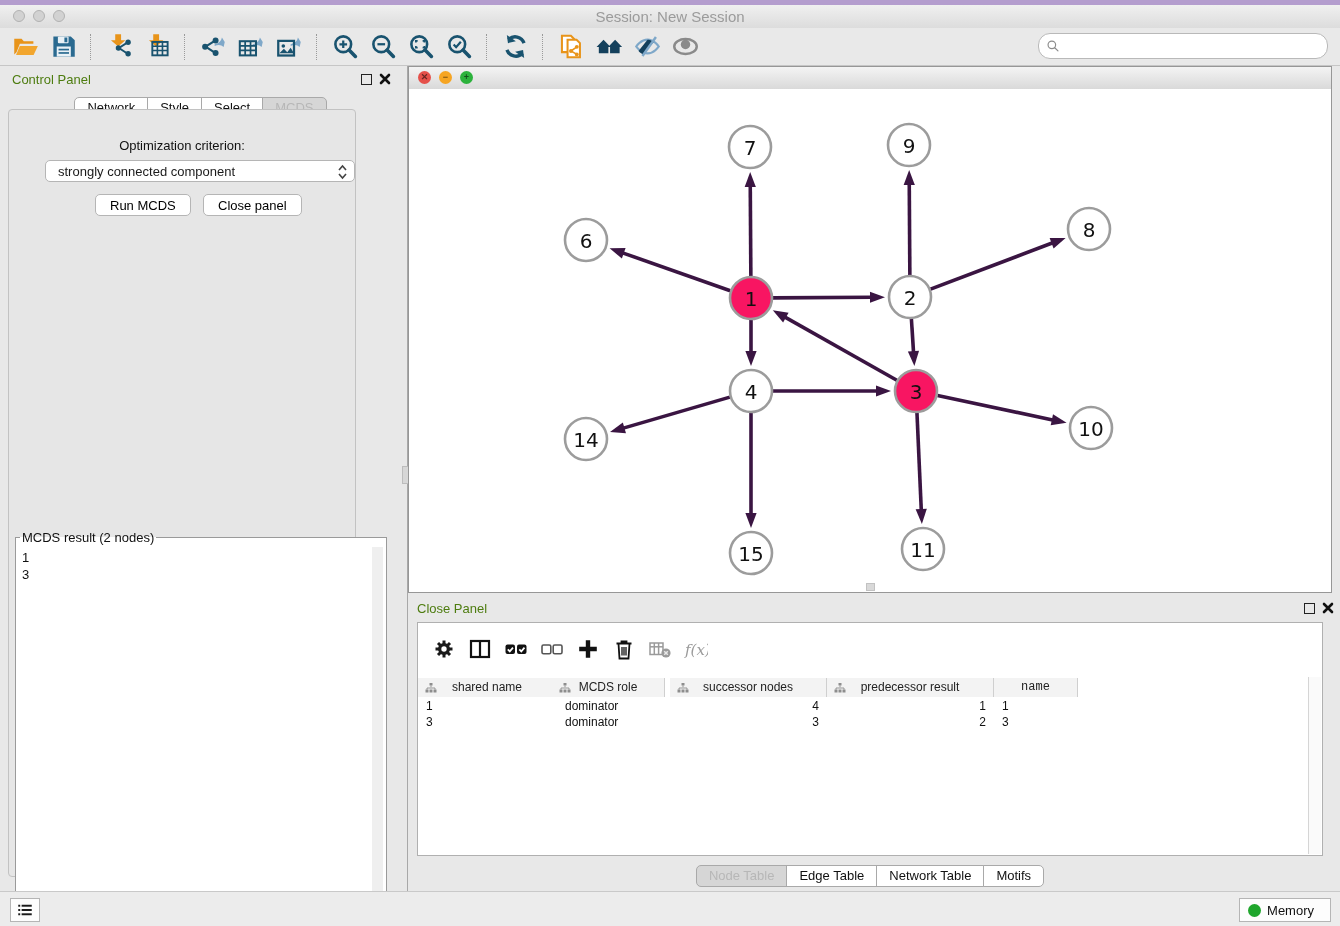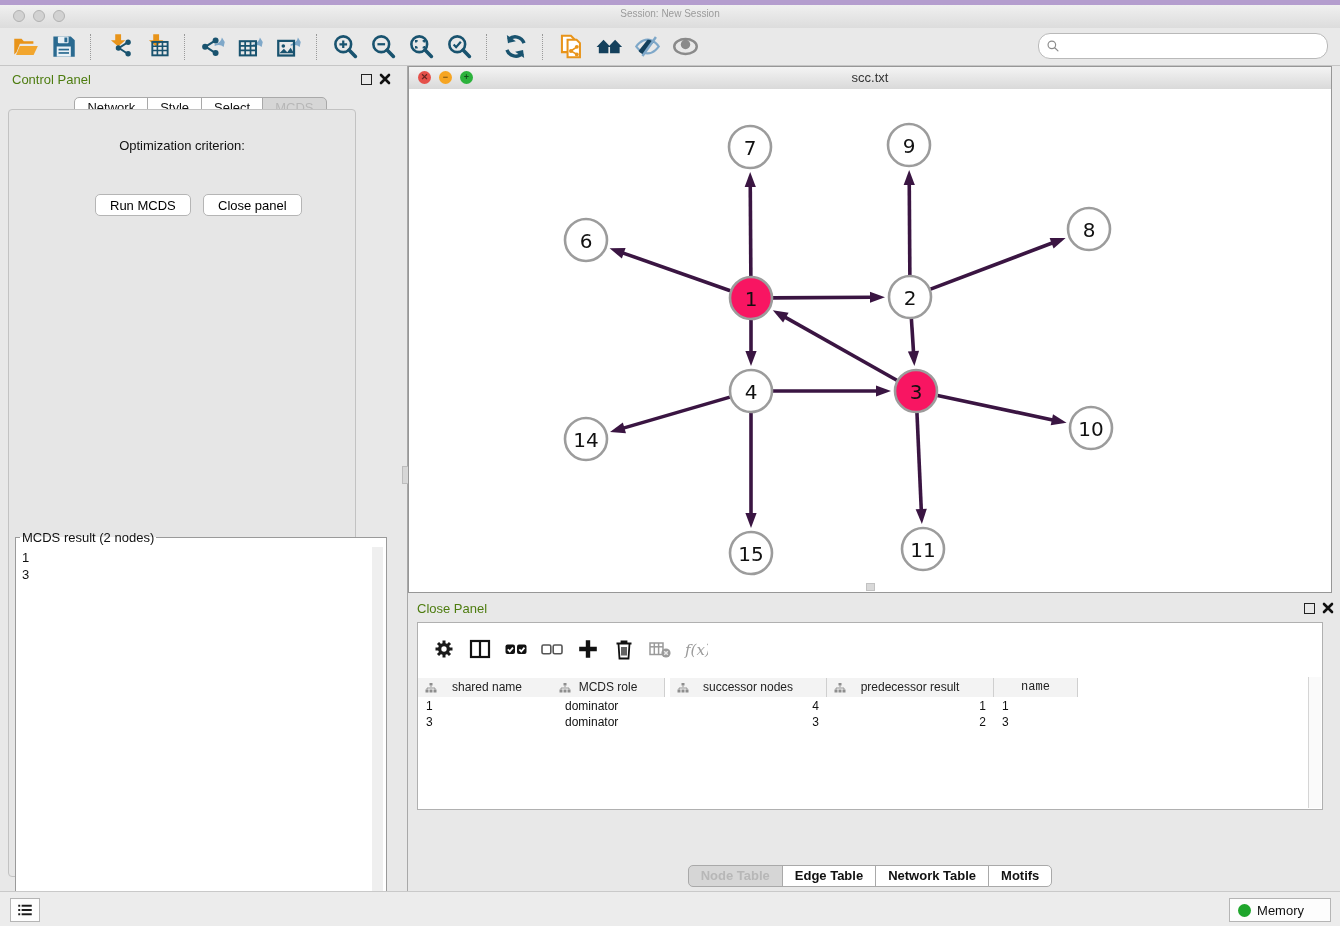--- a/index.html
+++ b/index.html
@@ -4,21 +4,21 @@
 <style>
   html,body{margin:0;padding:0;}
   #root{position:relative;width:1340px;height:926px;background:#e8e8e8;
         font-family:"Liberation Sans",sans-serif;color:#1a1a1a;overflow:hidden;
         -webkit-font-smoothing:antialiased;}
   
   .top-accent{position:absolute;left:0;top:0;width:1340px;height:5px;background:#b49dce;}
   .titlebar{position:absolute;left:0;top:5px;width:1340px;height:23px;
             background:linear-gradient(#f0f0f0,#dcdcdc);border-bottom:1px solid #b8b8b8;}
   .titlebar .win-title{position:absolute;left:0;right:0;top:3px;text-align:center;
-            font-size:10px;color:#9b9b9b;}
+            font-size:15px;color:#9b9b9b;}
   .traffic{position:absolute;width:12px;height:12px;border-radius:50%;top:5px;}
   .traffic.gray{background:#d2d2d2;border:1px solid #b2b2b2;box-sizing:border-box;}
   .toolbar{position:absolute;left:0;top:28px;width:1340px;height:38px;background:#e9e9e9;
            border-bottom:1px solid #c6c6c6;display:flex;align-items:center;padding-left:6px;box-sizing:border-box;}
   .tb-btn{width:34px;height:30px;display:flex;align-items:center;justify-content:center;background:none;border:none;padding:0;margin:0 2px;}
   .tb-btn svg{width:27px;height:27px;display:block;}
   .tb-sep{width:1px;height:26px;border-left:1px dotted #9a9a9a;margin:0 8px;}
   .search-wrap{position:absolute;right:12px;top:5px;width:288px;height:24px;background:#fff;
            border:1px solid #b9b9b9;border-radius:12px;}
   .search-wrap svg{position:absolute;left:7px;top:5px;width:14px;height:14px;}
@@ -54,40 +54,40 @@
   .net-frame{position:absolute;left:408px;top:66px;width:924px;height:527px;border:1px solid #979797;box-sizing:border-box;background:#fff;}
   .net-titlebar{position:absolute;left:0;top:0;right:0;height:22px;background:linear-gradient(#f4f4f4,#d9d9d9);
                 border-bottom:1px solid #aaa;}
   .net-title{position:absolute;left:0;right:0;top:3px;text-align:center;font-size:13px;color:#333;}
   .tl{position:absolute;top:4px;width:13px;height:13px;border-radius:50%;border:none;padding:0;
       font-size:9px;line-height:13px;text-align:center;color:rgba(0,0,0,.55);font-weight:bold;}
   .canvas{position:absolute;left:0;top:22px;right:0;bottom:0;background:#fff;overflow:hidden;}
   .canvas-knob{position:absolute;left:457px;bottom:1px;width:7px;height:6px;background:#d9d9d9;border:1px solid #c2c2c2;}
   
   .table-panel{position:absolute;left:408px;top:595px;width:924px;height:296px;}
-  .tp-box{position:absolute;left:9px;top:27px;width:906px;height:188px;background:#fff;
+  .tp-box{position:absolute;left:9px;top:27px;width:906px;height:234px;background:#fff;
           border:1px solid #b0b0b0;box-sizing:border-box;}
   .tp-toolbar{position:absolute;left:8px;top:8px;height:36px;display:flex;align-items:center;}
   .tp-btn{width:36px;height:30px;display:flex;align-items:center;justify-content:center;background:none;border:none;padding:0;}
   .tp-btn svg{width:24px;height:24px;}
   .tp-header{position:absolute;left:0;top:54px;height:20px;border-top:1px solid #cfcfcf;border-bottom:1px solid #c9c9c9;}
   .th-cell{position:absolute;top:0;height:19px;background:#f3f3f3;border-right:1px solid #cfcfcf;
            font-size:12px;color:#222;text-align:center;line-height:19px;box-sizing:border-box;}
   .th-cell svg{position:absolute;left:7px;top:4px;width:12px;height:12px;}
   .t-row{position:absolute;left:0;height:16px;font-size:12px;color:#111;}
   .t-cell{position:absolute;top:0;line-height:16px;box-sizing:border-box;padding:0 8px;white-space:nowrap;}
   .tp-scroll{position:absolute;right:1px;top:54px;bottom:1px;width:12px;background:#fafafa;border-left:1px solid #d5d5d5;}
-  .tp-tabs{position:absolute;left:0;right:0;top:270px;font-weight:bold;}
+  .tp-tabs{position:absolute;left:0;right:0;top:270px;}
   
   .statusbar{position:absolute;left:0;top:891px;width:1340px;height:35px;background:#ececec;border-top:1px solid #c9c9c9;box-sizing:border-box;}
   .list-btn{position:absolute;left:10px;top:6px;width:30px;height:24px;background:#fdfdfd;border:1px solid #b5b5b5;
             display:flex;align-items:center;justify-content:center;padding:0;}
   .list-btn svg{width:18px;height:18px;}
   .memory-btn{position:absolute;right:9px;top:6px;height:24px;background:#fdfdfd;border:1px solid #b5b5b5;
-            font-size:13px;font-family:"Liberation Sans",sans-serif;color:#111;padding:0 26px 0 8px;display:flex;align-items:center;gap:6px;}
+            font-size:13px;font-family:"Liberation Sans",sans-serif;color:#111;padding:0 16px 0 8px;display:flex;align-items:center;gap:6px;}
   .memory-dot{width:13px;height:13px;border-radius:50%;display:inline-block;}
 </style>
 </head>
 <body>
 
 <div id="root">
 
   <div class="top-accent"></div>
 
   <div class="titlebar">
@@ -252,20 +252,28 @@
         </svg>
     </button>
     <div class="tabs-row" style="top:31px">
         <div class="tab">Network</div>
         <div class="tab">Style</div>
         <div class="tab">Select</div>
         <div class="tab active">MCDS</div>
       </div>
     <div class="cp-body">
       <div class="opt-label">Optimization criterion:</div>
+      <div class="dropdown">
+        <span>strongly connected component</span>
+        <span class="spin">
+          <svg width="11" height="16" viewBox="0 0 11 16">
+              <path d="M2 6l3.5-4L9 6M2 10l3.5 4L9 10" fill="none" stroke="#444" stroke-width="1.6"></path>
+            </svg>
+        </span>
+      </div>
       <button class="cp-btn" style="left:86px">Run MCDS</button>
       <button class="cp-btn" style="left:194px">Close panel</button>
       <fieldset class="result-fieldset">
         <legend>MCDS result (2 nodes)</legend>
         <div style="position:relative;width:100%;height:100%;">
           <div class="result-lines">1
 3</div>
           <div class="result-scroll"></div>
         </div>
       </fieldset>
@@ -274,21 +282,20 @@
 
   <div class="splitter">
     <div class="splitter-knob"></div>
   </div>
 
   <div class="net-frame">
     <div class="net-titlebar">
       <button class="tl" style="left:9px;background:#e5504a;">✕</button>
       <button class="tl" style="left:30px;background:#f6a522;">−</button>
       <button class="tl" style="left:51px;background:#2cb23c;">+</button>
-      <div class="net-title">scc.txt</div>
     </div>
     <div class="canvas">
       <svg id="graph-svg" width="922" height="504" viewBox="0 0 922 504">
           <line x1="341.85430783059013" y1="187.00048241911261" x2="341.25165011079883" y2="95.99916673062364" stroke="#3A1542" stroke-width="3.6"></line>
           <polygon points="341.1655592834203,82.99945179646292 346.86477205588017,97.96203759485452 335.6650176510648,98.03620815382682" fill="#3A1542"></polygon>
           <line x1="321.2449403778676" y1="201.7042820722201" x2="212.8496484382287" y2="163.60169460252888" stroke="#3A1542" stroke-width="3.6"></line>
           <polygon points="200.58529502515046,159.2905885542953 216.59356387640287,158.9818356012388 212.8793802040786,169.5480477725062" fill="#3A1542"></polygon>
           <line x1="363.9995649035371" y1="208.86163795658152" x2="463.0007515302541" y2="208.23898898408643" stroke="#3A1542" stroke-width="3.6"></line>
           <polygon points="476.00049442779874,208.1572295947937 461.0360105137118,213.851456599843 460.9655716552442,202.65167810349686" fill="#3A1542"></polygon>
           <line x1="342" y1="231" x2="342" y2="264" stroke="#3A1542" stroke-width="3.6"></line>

